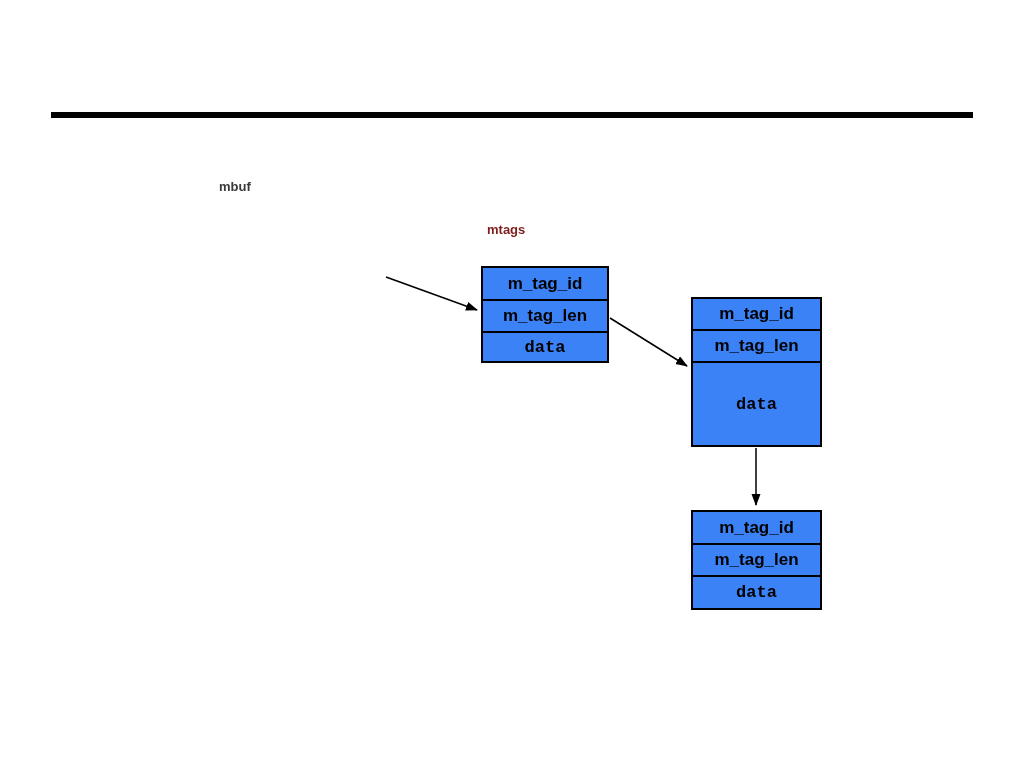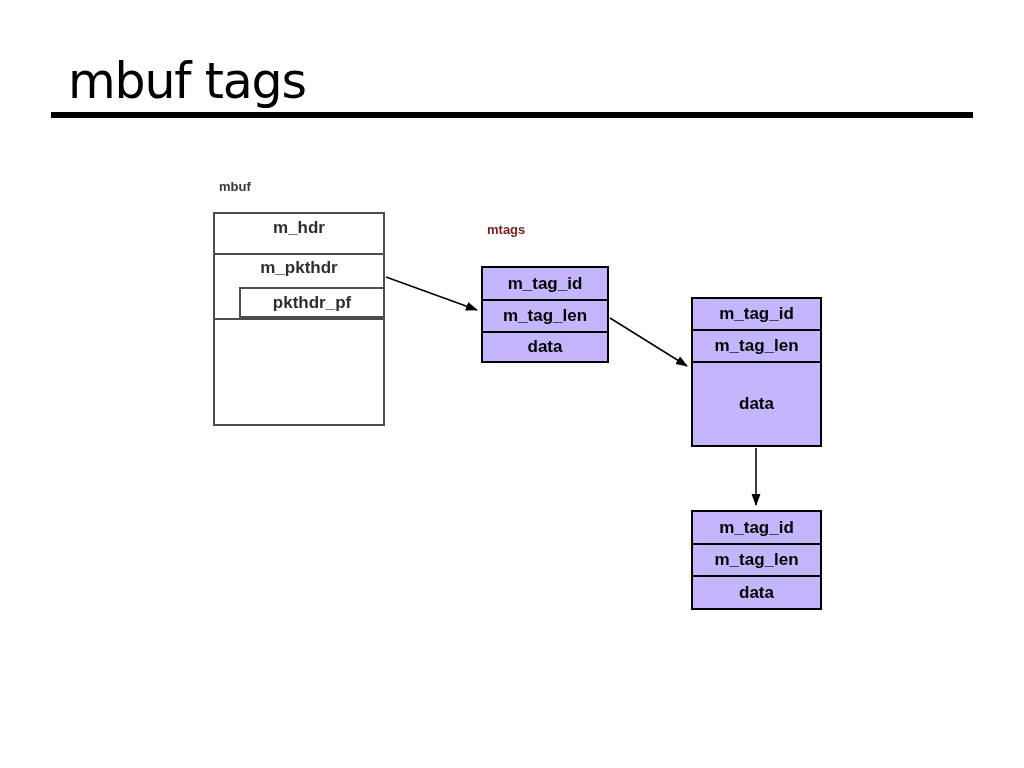--- a/index.html
+++ b/index.html
@@ -93,34 +93,34 @@
     background: #ffffff;
   }
 
   
   .tag-box {
     position: absolute;
     border: 2px solid #000000;
     box-sizing: border-box;
     display: flex;
     flex-direction: column;
-    background: #c4b5fd;
+    background: #3b82f6;
   }
   .tag-row {
     display: flex;
     align-items: center;
     justify-content: center;
     font-size: 17px;
     font-weight: bold;
     color: #000000;
     border-bottom: 2px solid #000000;
     white-space: nowrap;
     flex: 0 0 auto;
   }
-  .tag-row.last { border-bottom: none; flex: 1 1 auto; }
+  .tag-row.last { border-bottom: none; flex: 1 1 auto; font-family: Liberation Mono, monospace; }
 
   .tag1 { left: 481px; top: 266px; width: 128px; height: 97px; }
   .tag1 .r1 { height: 31px; }
   .tag1 .r2 { height: 30px; }
 
   .tag2 { left: 691px; top: 297px; width: 131px; height: 150px; }
   .tag2 .r1 { height: 30px; }
   .tag2 .r2 { height: 30px; }
 
   .tag3 { left: 691px; top: 510px; width: 131px; height: 100px; }
@@ -135,33 +135,23 @@
     width: 1024px;
     height: 768px;
     pointer-events: none;
   }
 </style>
 </head>
 <body>
 
 <div class="slide">
 
-  <div class="title">mbuf tags</div>
   <div class="rule"></div>
 
   <div class="struct-label mbuf-label">mbuf</div>
-  <div class="mbuf-box">
-    <div class="mbuf-text mbuf-row-mhdr">m_hdr</div>
-    <div class="mbuf-divider mbuf-div-1"></div>
-    <div class="mbuf-text mbuf-row-mpkthdr">m_pkthdr</div>
-    <div class="pkthdr-pf-box">
-      <span>pkthdr_pf</span>
-    </div>
-    <div class="mbuf-divider mbuf-div-2"></div>
-  </div>
 
   <div class="struct-label mtags-label">mtags</div>
 
   <div class="tag-box tag1">
     <div class="tag-row r1">m_tag_id</div>
     <div class="tag-row r2">m_tag_len</div>
     <div class="tag-row last">data</div>
   </div>
 
   <div class="tag-box tag2">

